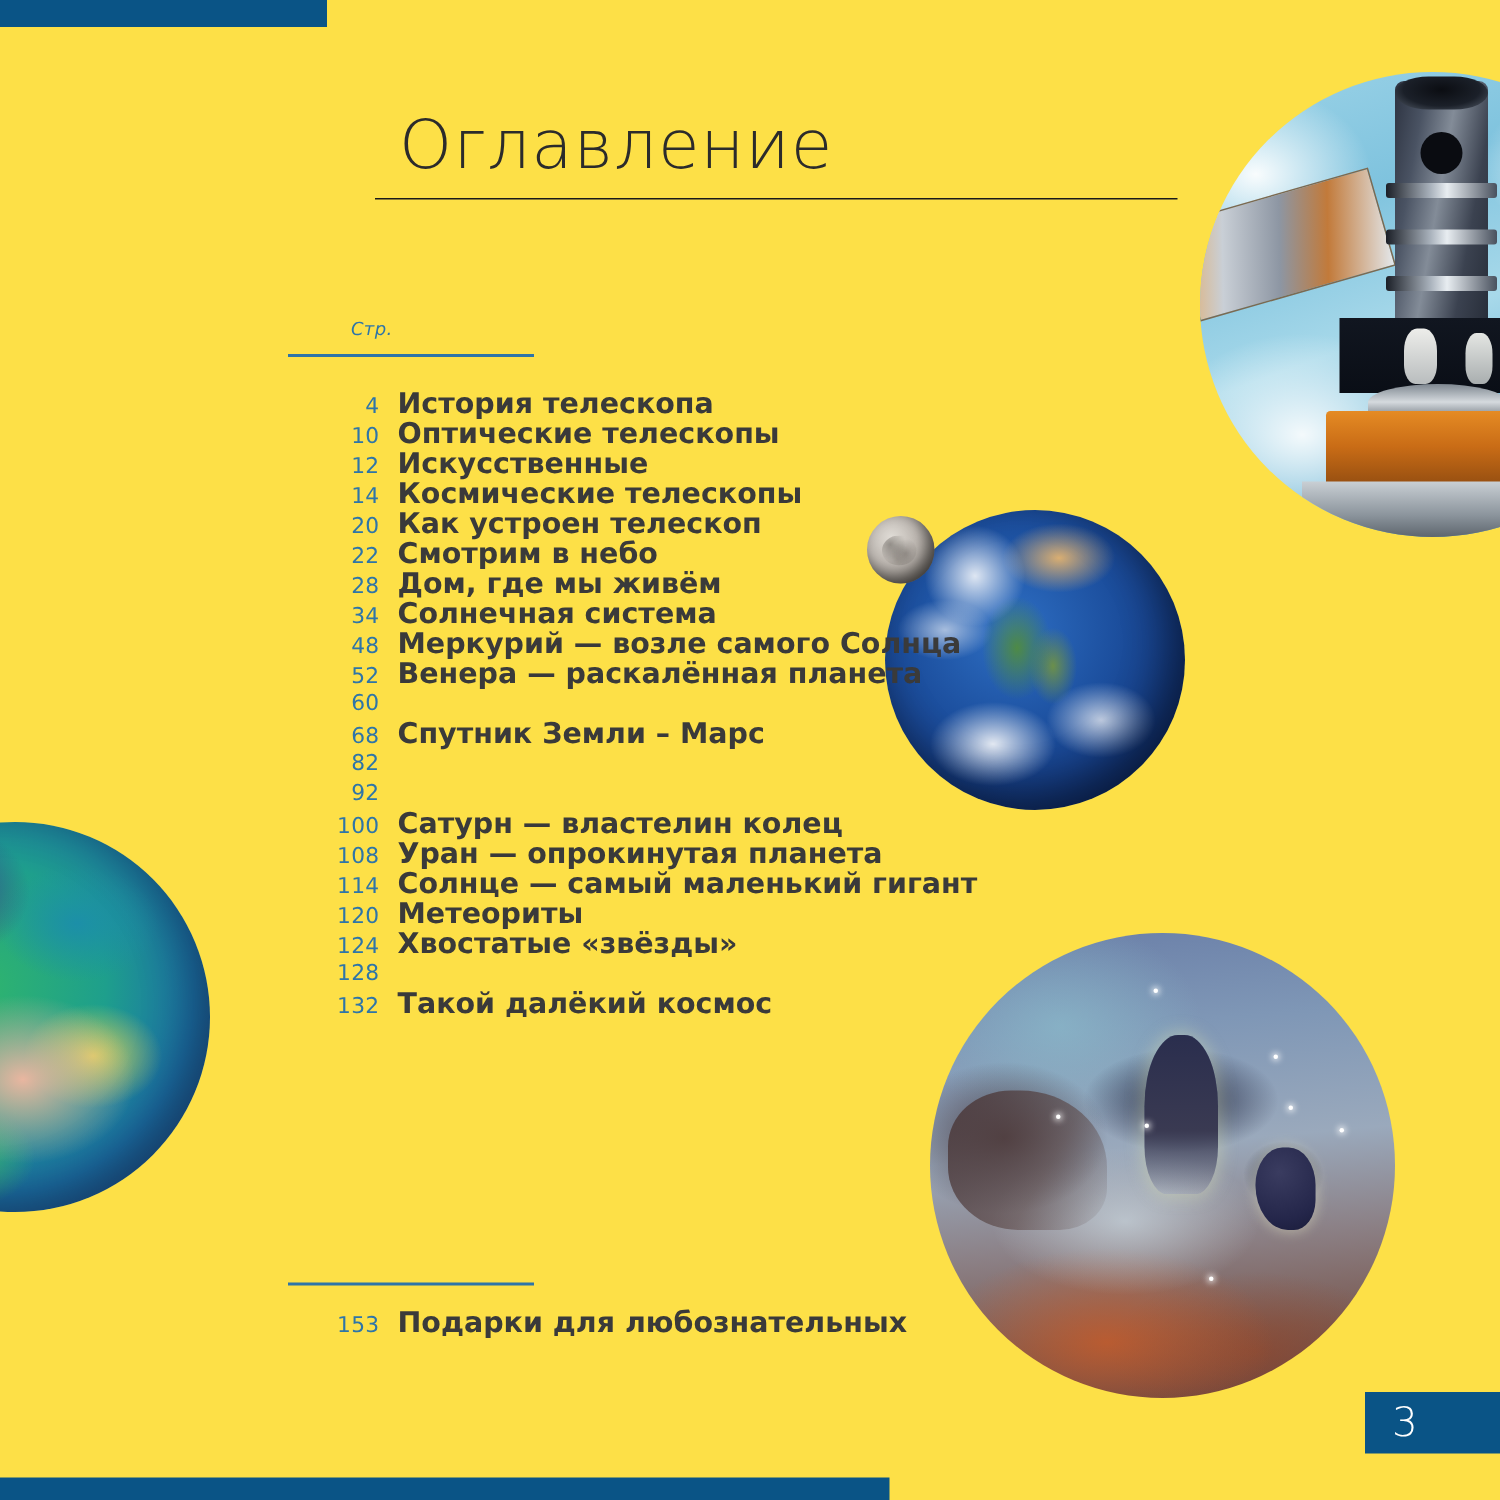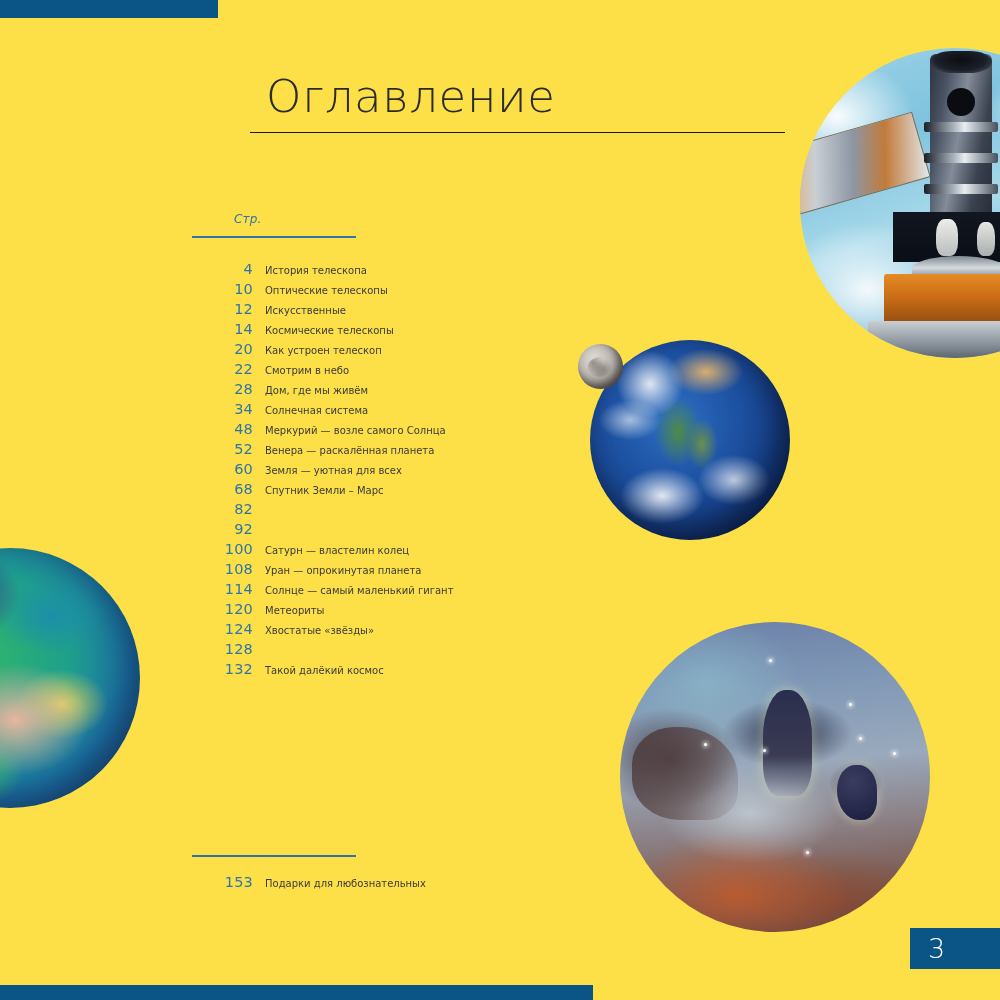--- a/index.html
+++ b/index.html
@@ -97,23 +97,24 @@
   .toc-num {
     width: 61px;
     text-align: right;
     flex: 0 0 61px;
     font-size: 14.5px;
     color: #2E75A8;
     letter-spacing: .2px;
   }
   .toc-text {
     padding-left: 12px;
-    font-size: 10px;
+    font-size: 19px;
     color: #3A3A3A;
     white-space: nowrap;
+    font-weight: bold;
   }
 
   
   .toc-sep {
     position: absolute;
     left: 192px; top: 855px;
     width: 164px; height: 2px;
     background: #2E75A8;
   }
   .toc-extra {
@@ -399,21 +400,20 @@
       <div class="toc-row">
         <span class="toc-num">48</span>
         <span class="toc-text">Меркурий — возле самого Солнца</span>
       </div>
       <div class="toc-row">
         <span class="toc-num">52</span>
         <span class="toc-text">Венера — раскалённая планета</span>
       </div>
       <div class="toc-row">
         <span class="toc-num">60</span>
-        <span class="toc-text">Земля — уютная для всех</span>
       </div>
       <div class="toc-row">
         <span class="toc-num">68</span>
         <span class="toc-text">Спутник Земли – Марс</span>
       </div>
       <div class="toc-row">
         <span class="toc-num">82</span>
       </div>
       <div class="toc-row">
         <span class="toc-num">92</span>

